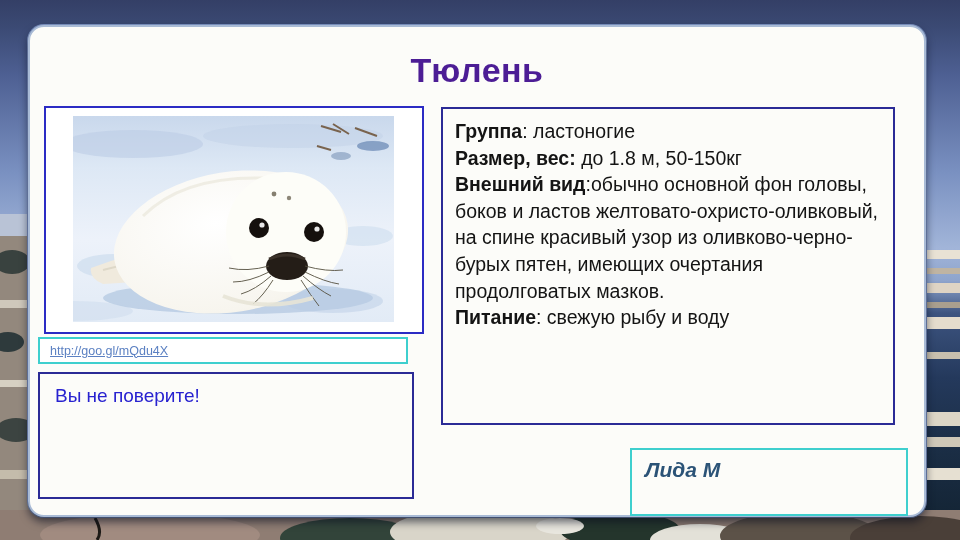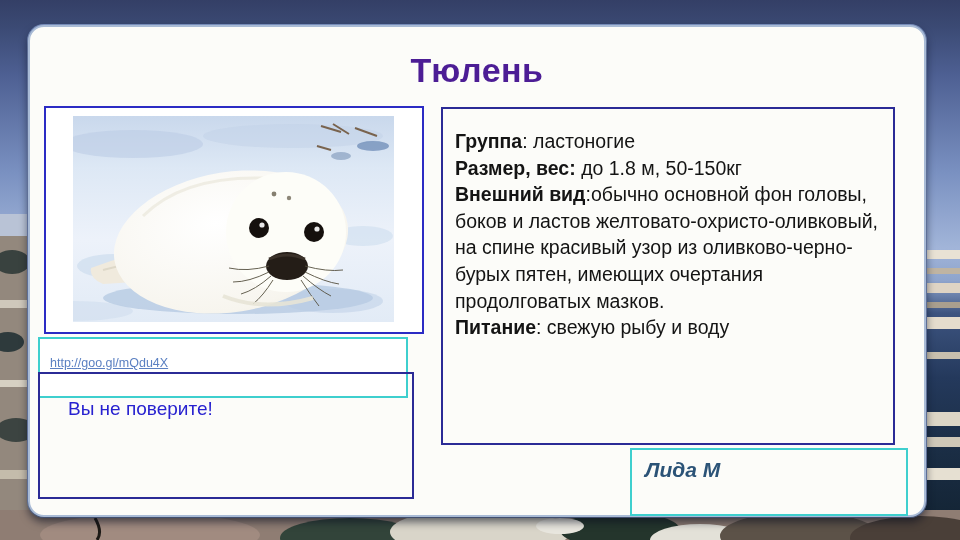--- a/index.html
+++ b/index.html
@@ -25,37 +25,37 @@
   .img-frame{
     position:absolute;left:14px;top:79px;width:321px;height:206px;
     border:2px solid #2b2bc4;background:#ffffff;
     padding:8px 28px 10px 27px;
   }
   .img-frame svg{display:block;}
 
   .link-box{
     position:absolute;left:8px;top:310px;width:346px;height:23px;
     border:2px solid #3ecfce;background:#ffffff;
-    display:flex;padding:17px 10px;
+    display:flex;align-items:center;padding:0 10px;
   }
   .link{
     color:#5b80c2;font-size:12.5px;text-decoration:underline;cursor:pointer;
   }
 
   .fact-box{
     position:absolute;left:8px;top:345px;width:348px;height:111px;
     border:2px solid #2b2b96;background:transparent;
     padding:6px 12px;color:#2822d0;font-size:19px;line-height:25.5px;
   }
-  .fact-box p{margin:16px;}
+  .fact-box p{margin:3px;}
 
   .info-box{
     position:absolute;left:411px;top:80px;width:426px;height:296px;
     border:2px solid #2b2b96;background:transparent;
-    padding:19px 12px;color:#141414;font-size:19.5px;line-height:26.6px;
+    padding:9px 12px;color:#141414;font-size:19.5px;line-height:26.6px;
   }
   .info-box p{margin:0;}
   .info-box b{font-weight:700;}
 
   .author-box{
     position:absolute;left:600px;top:421px;width:261px;height:46px;
     border:2px solid #3ecfce;background:transparent;
     padding:8px 0 10px 13px;
     color:#2b5377;font-size:21px;font-weight:700;font-style:italic;
   }

